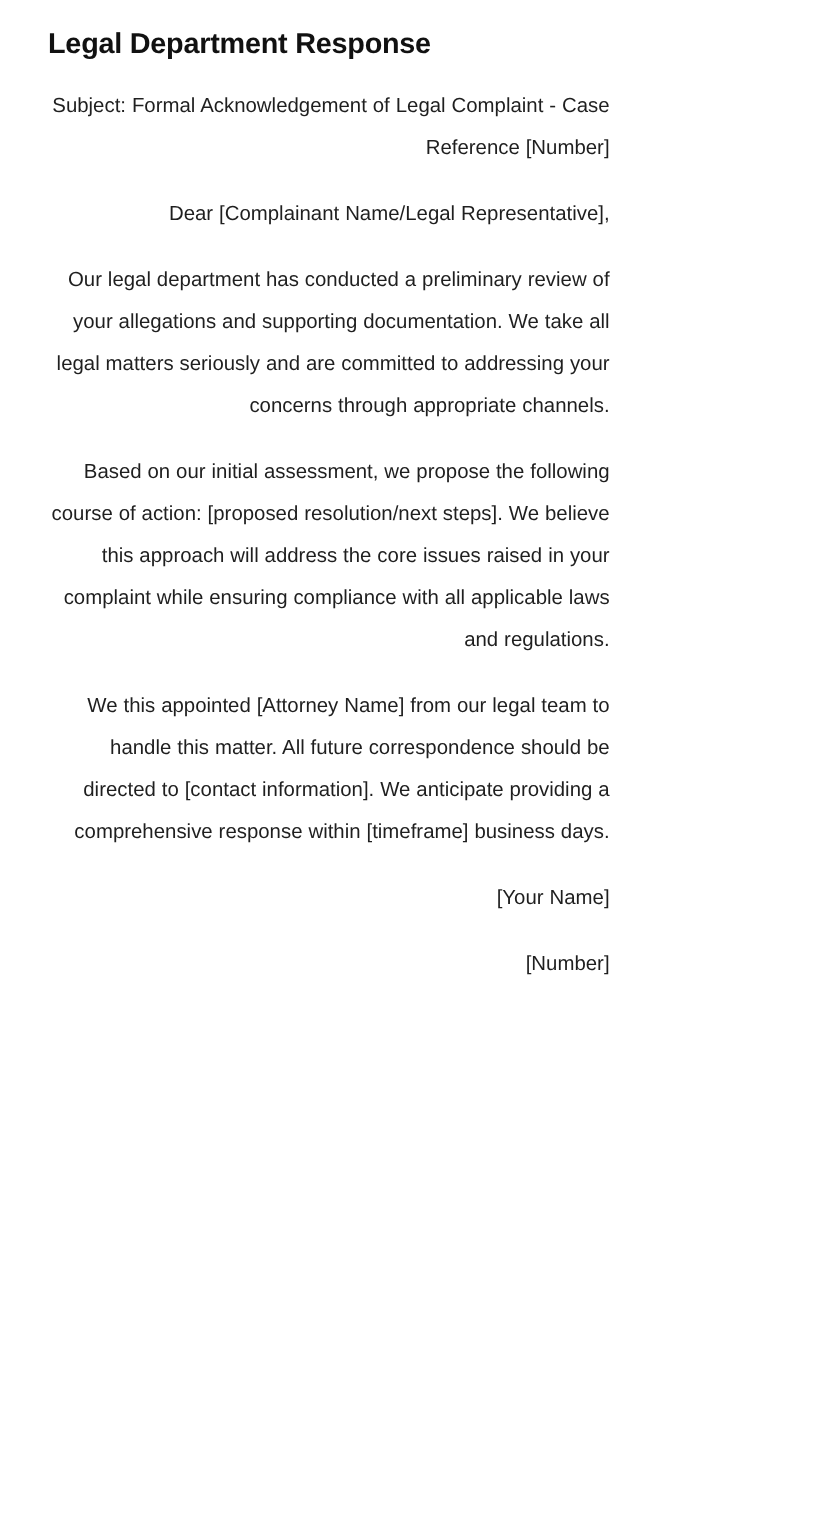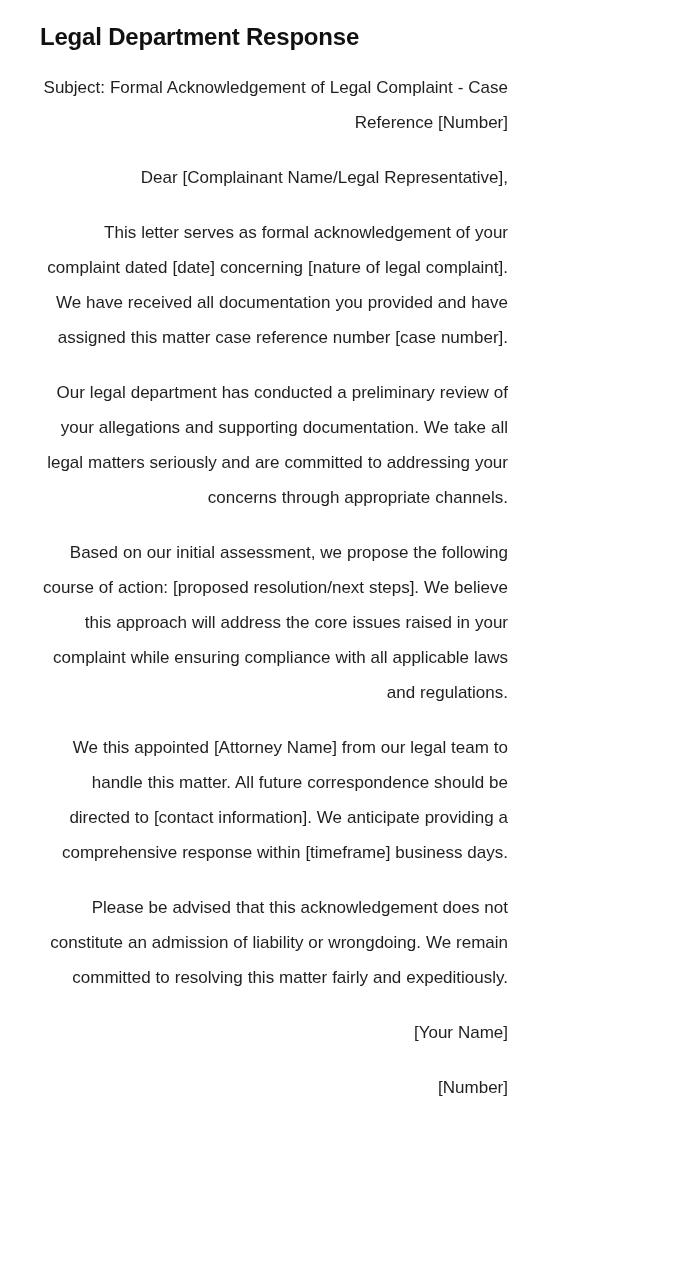--- a/index.html
+++ b/index.html
@@ -48,22 +48,20 @@
 </head>
 <body>
 
 <div class="document">
 
   <h1 class="doc-title">Legal Department Response</h1>
 
   <div class="doc-body">
     <p class="doc-paragraph">Subject: Formal Acknowledgement of Legal Complaint - Case Reference [Number]</p>
     <p class="doc-paragraph">Dear [Complainant Name/Legal Representative],</p>
-    <p class="doc-paragraph">This letter serves as formal acknowledgement of your complaint dated [date] concerning [nature of legal complaint]. We have received all documentation you provided and have assigned this matter case reference number [case number].</p>
     <p class="doc-paragraph">Our legal department has conducted a preliminary review of your allegations and supporting documentation. We take all legal matters seriously and are committed to addressing your concerns through appropriate channels.</p>
     <p class="doc-paragraph">Based on our initial assessment, we propose the following course of action: [proposed resolution/next steps]. We believe this approach will address the core issues raised in your complaint while ensuring compliance with all applicable laws and regulations.</p>
     <p class="doc-paragraph">We this appointed [Attorney Name] from our legal team to handle this matter. All future correspondence should be directed to [contact information]. We anticipate providing a comprehensive response within [timeframe] business days.</p>
-    <p class="doc-paragraph">Please be advised that this acknowledgement does not constitute an admission of liability or wrongdoing. We remain committed to resolving this matter fairly and expeditiously.</p>
     <p class="doc-paragraph">[Your Name]</p>
     <p class="doc-paragraph">[Number]</p>
   </div>
 
 </div>
 
 </body></html>

